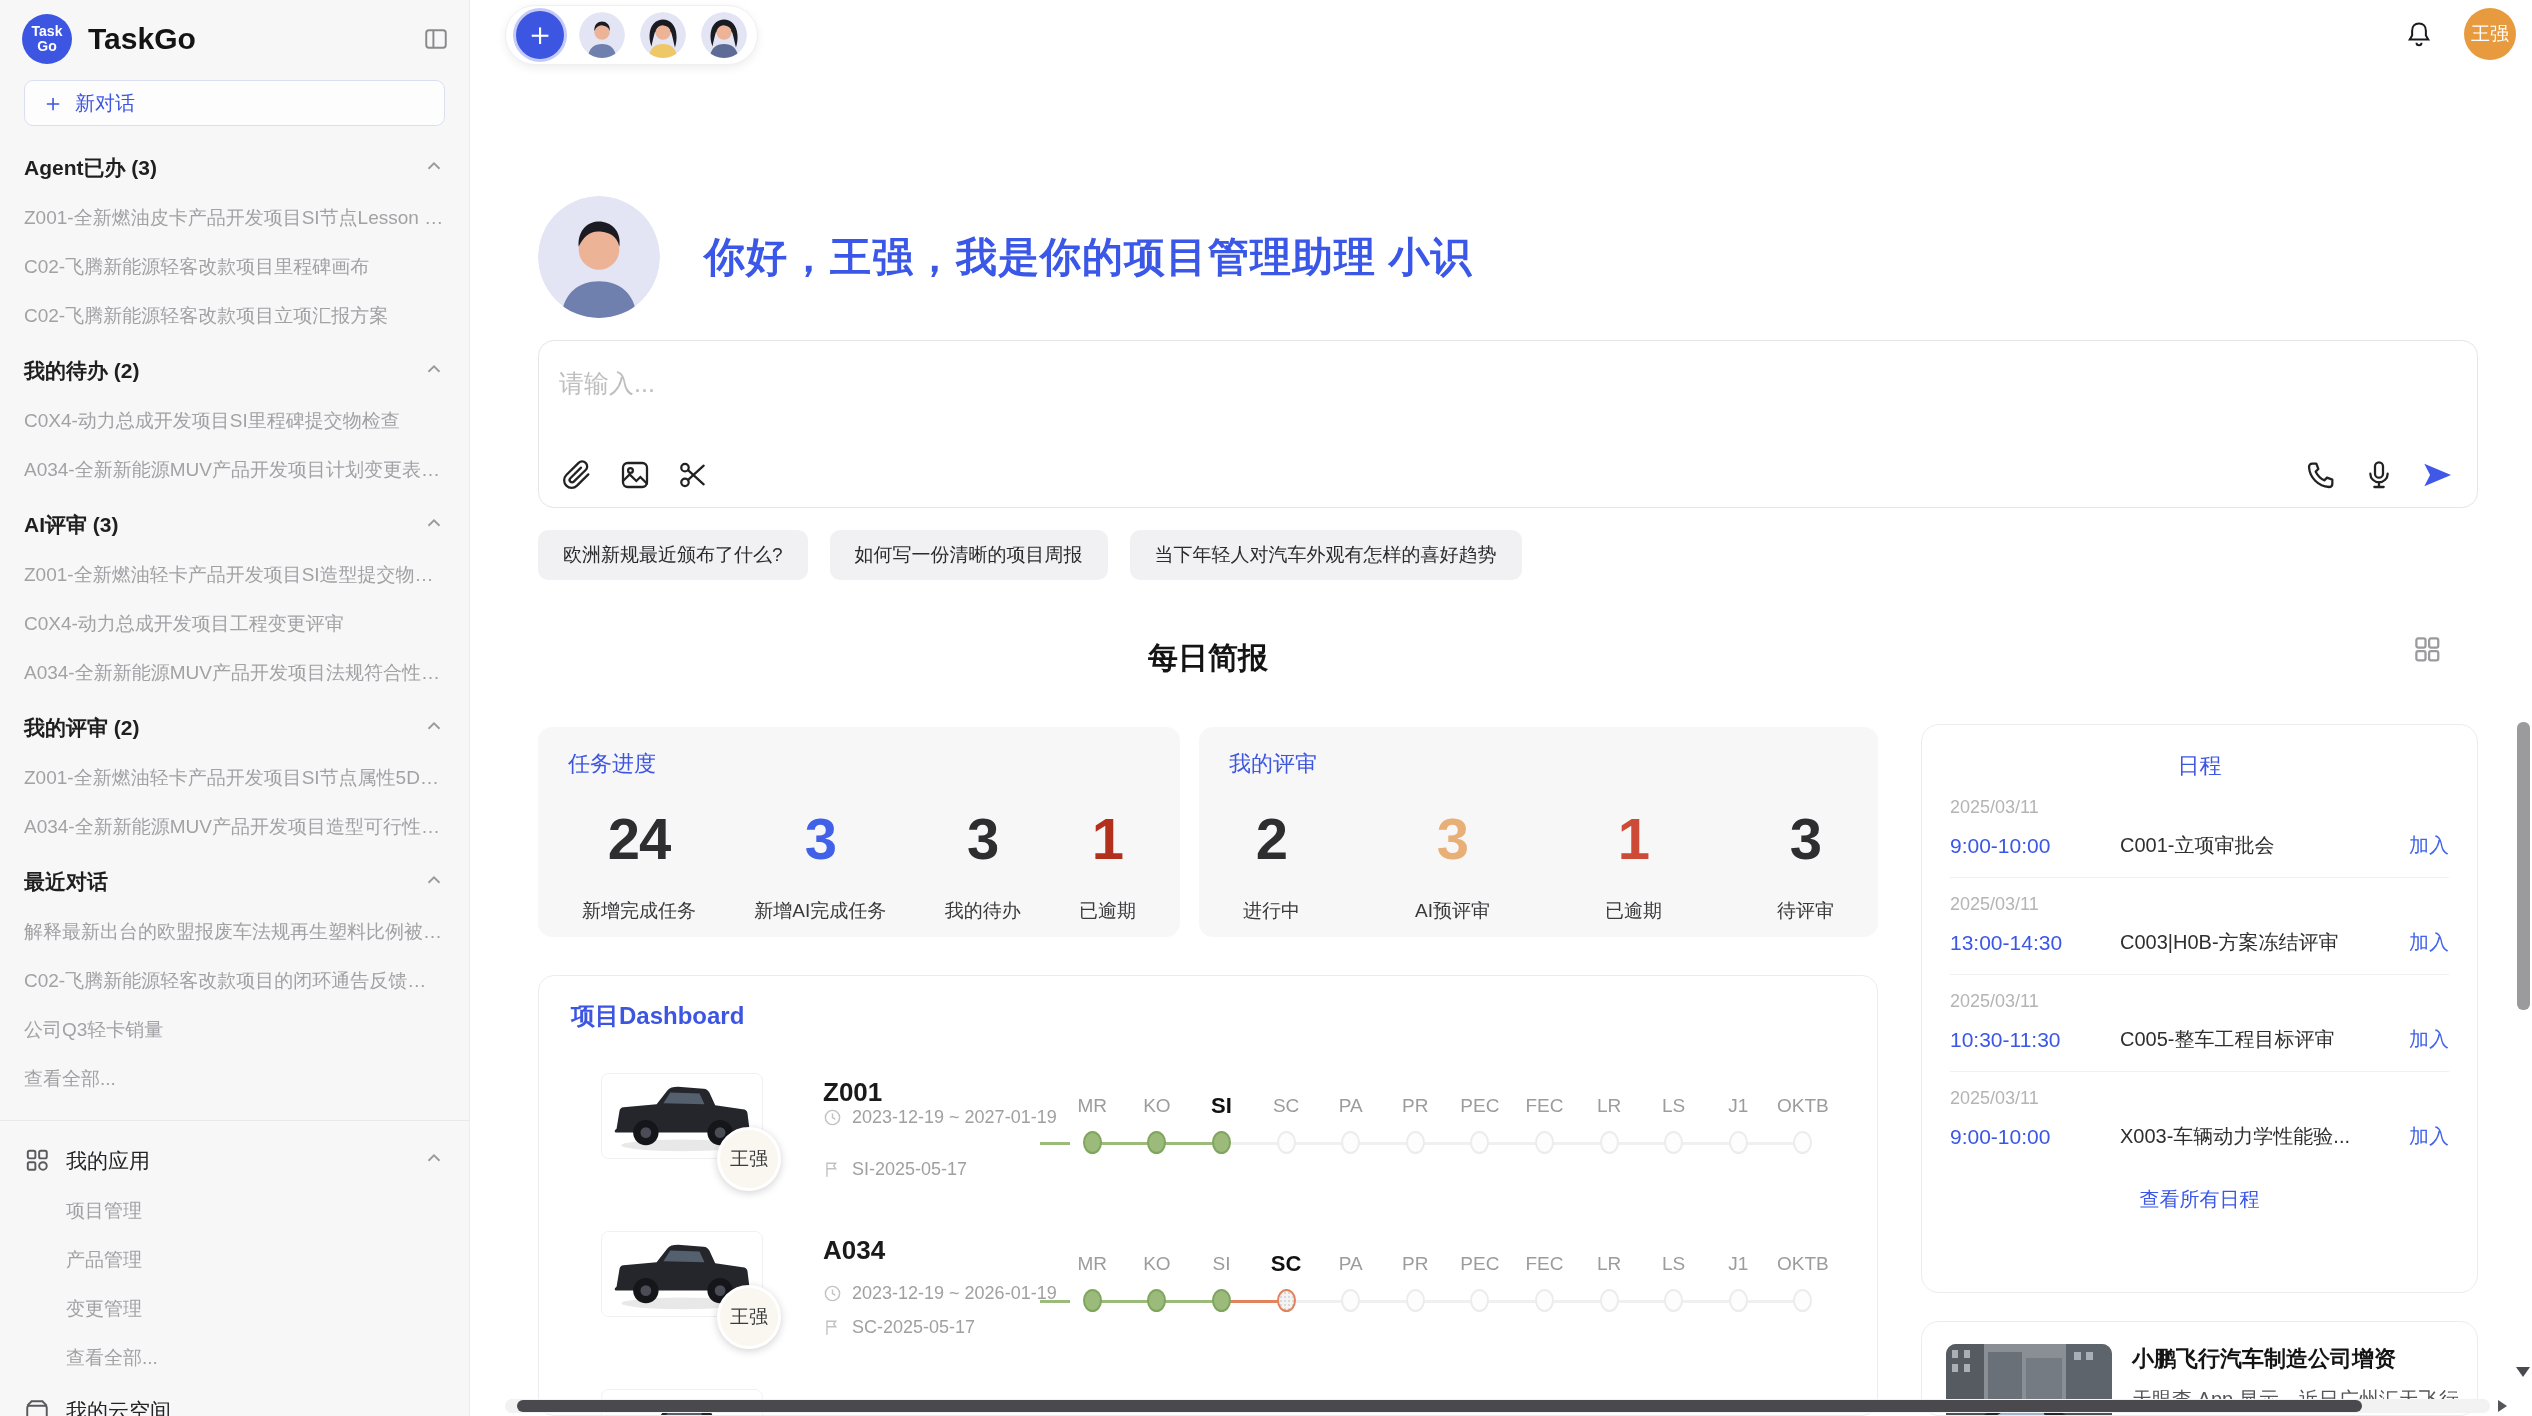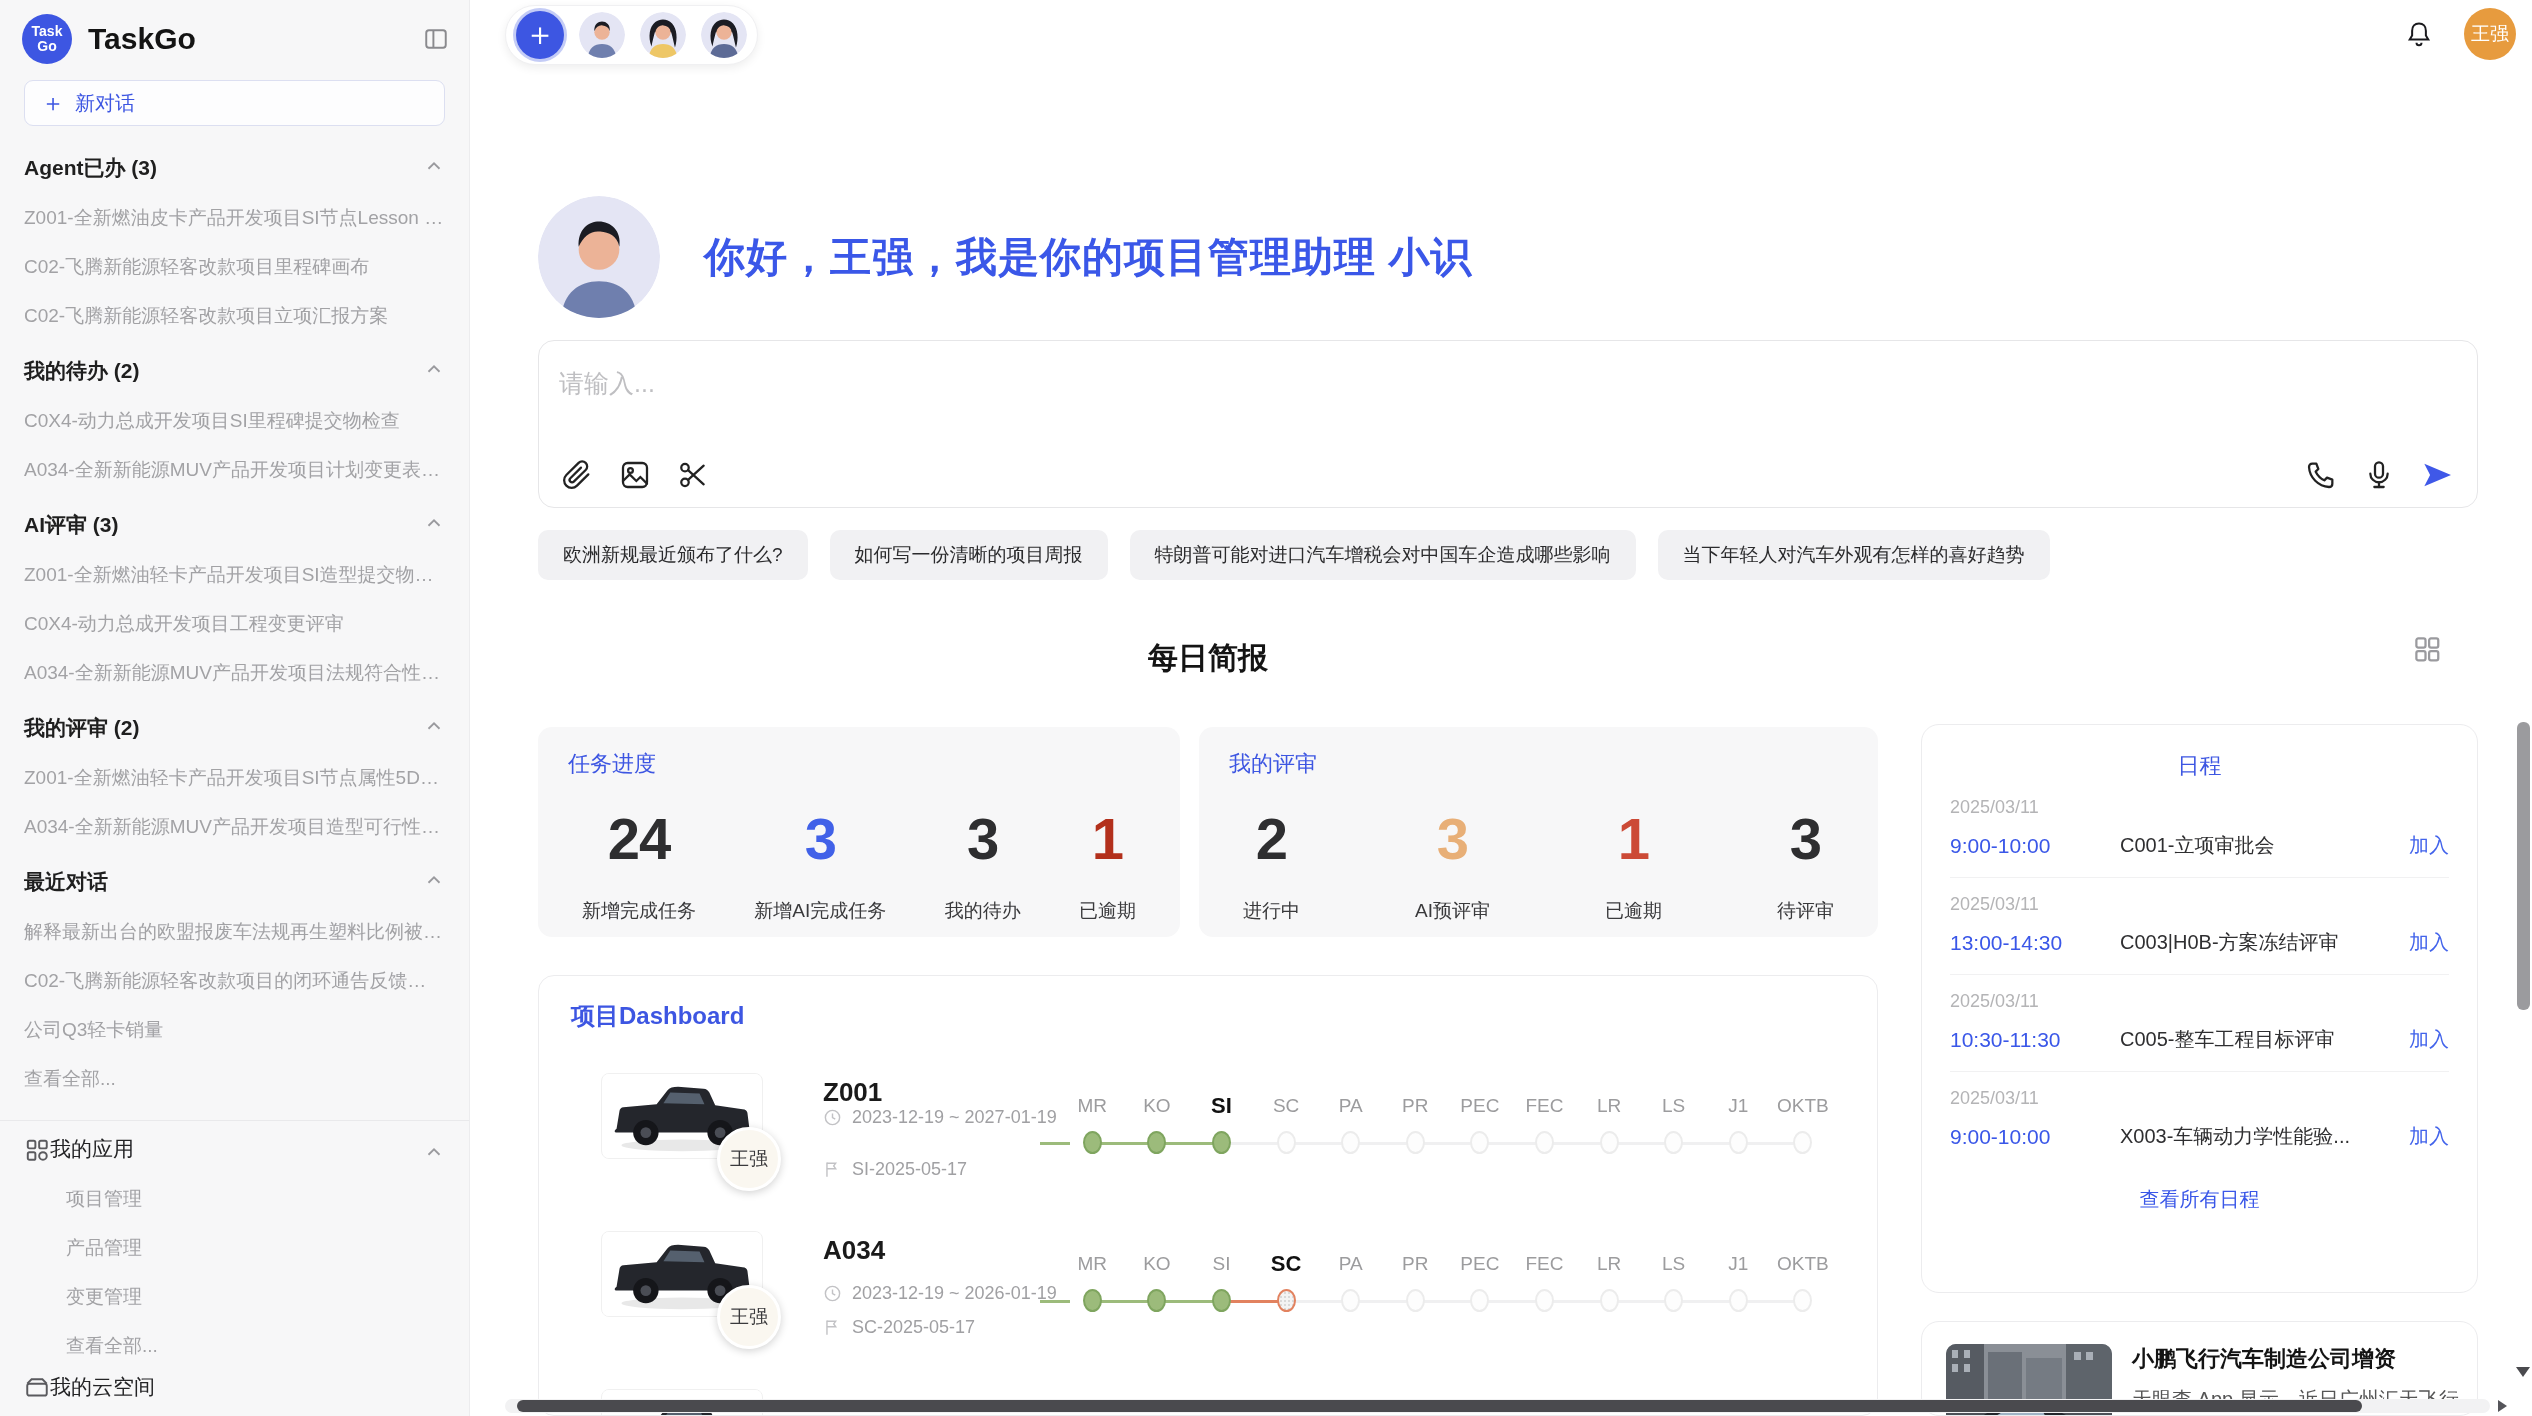--- a/index.html
+++ b/index.html
@@ -17,21 +17,21 @@
   .app-title { font-size:30px; font-weight:700; margin-left:16px; flex:1; color:#141414;}
   .side-body { padding:0 24px; }
   .new-chat { margin-top:16px; width:100%; height:46px; border-radius:9px;
     background:#FDFDFE; border:1.5px solid #DCDFF1; color:#3D56E2; font-size:20px;
     display:flex; align-items:center; padding-left:16px; gap:10px; cursor:pointer; }
   .sec-head { margin-top:28px; display:flex; align-items:center; justify-content:space-between;
     font-size:21px; font-weight:700; color:#1F1F1F; cursor:pointer; }
   .sec-item { margin-top:23px; font-size:19px; color:#A2A2A5; white-space:nowrap;
     overflow:hidden; text-overflow:ellipsis; cursor:pointer; }
   .divider { border-top:1px solid #E9E9EB; margin:28px -24px 0 -24px; }
-  .icon-row { margin-top:14px; display:flex; align-items:flex-end; gap:0;
+  .icon-row { margin-top:26px; display:flex; align-items:flex-start; gap:16px;
     font-size:21px; color:#242426; cursor:pointer; }
   .icon-row .grow { flex:1; }
   .sub-item { margin-top:23px; padding-left:42px; font-size:19px; color:#A2A2A5; cursor:pointer;}
   .ic { display:inline-flex; width:26px; height:26px; flex:0 0 auto; }
   .ic svg { width:100%; height:100%; }
   .chev { width:22px; height:22px; }
 
   
   .pill { left:505px; top:5px; height:60px; border-radius:30px; background:#fff;
     border:1px solid #F0F0F2; box-shadow:0 3px 10px rgba(0,0,0,.07);
@@ -335,21 +335,20 @@
     <span class="cmp-ic">
       <svg viewBox="0 0 24 24" fill="#3F58E8">
           <path d="M2.5 20.5 L22.5 12 L2.5 3.5 L6.8 12 Z"></path>
         </svg></span>
   </div>
 </div>
 
 <div class="abs chips" id="chips">
     <div class="chip">欧洲新规最近颁布了什么?</div>
     <div class="chip">如何写一份清晰的项目周报</div>
-    <div class="chip">特朗普可能对进口汽车增税会对中国车企造成哪些影响</div>
     <div class="chip">当下年轻人对汽车外观有怎样的喜好趋势</div>
   </div>
 
 <div class="abs daily-title">每日简报</div>
 <span class="abs grid-btn">
   <svg viewBox="0 0 24 24" fill="none" stroke="#9A9A9E" stroke-width="1.8">
     <rect x="3.5" y="3.5" width="7.3" height="7.3" rx="1.5"></rect>
       <rect x="13.7" y="3.5" width="7.3" height="7.3" rx="1.5"></rect>
     <rect x="3.5" y="13.7" width="7.3" height="7.3" rx="1.5"></rect>
       <rect x="13.7" y="13.7" width="7.3" height="7.3" rx="1.5"></rect>

